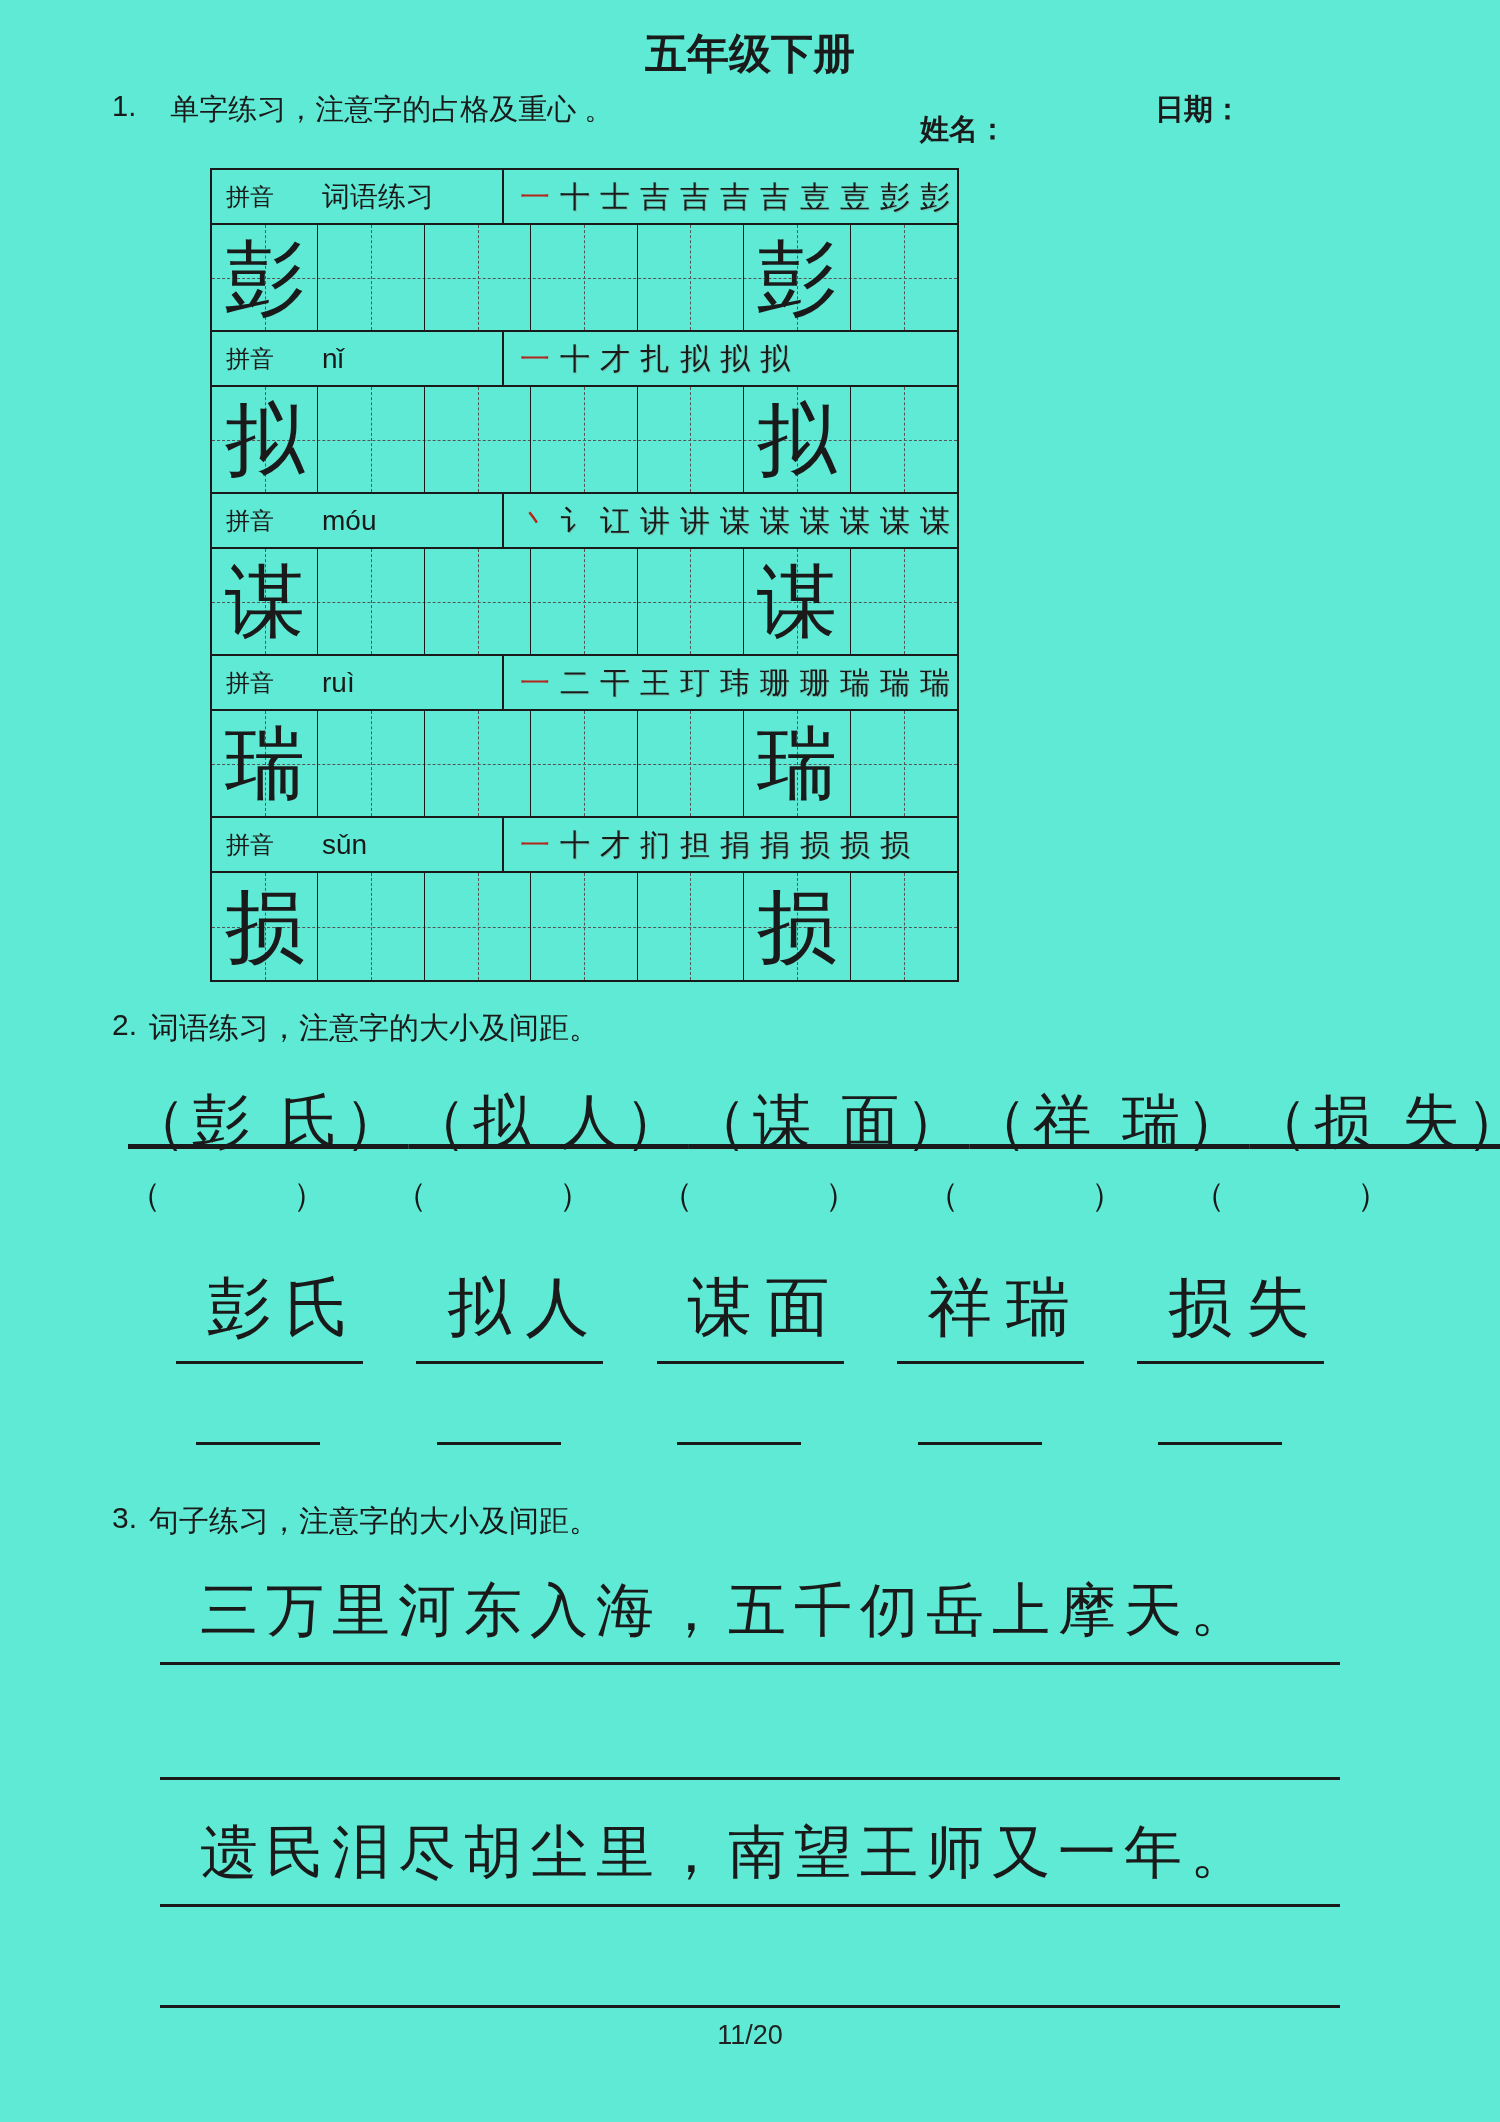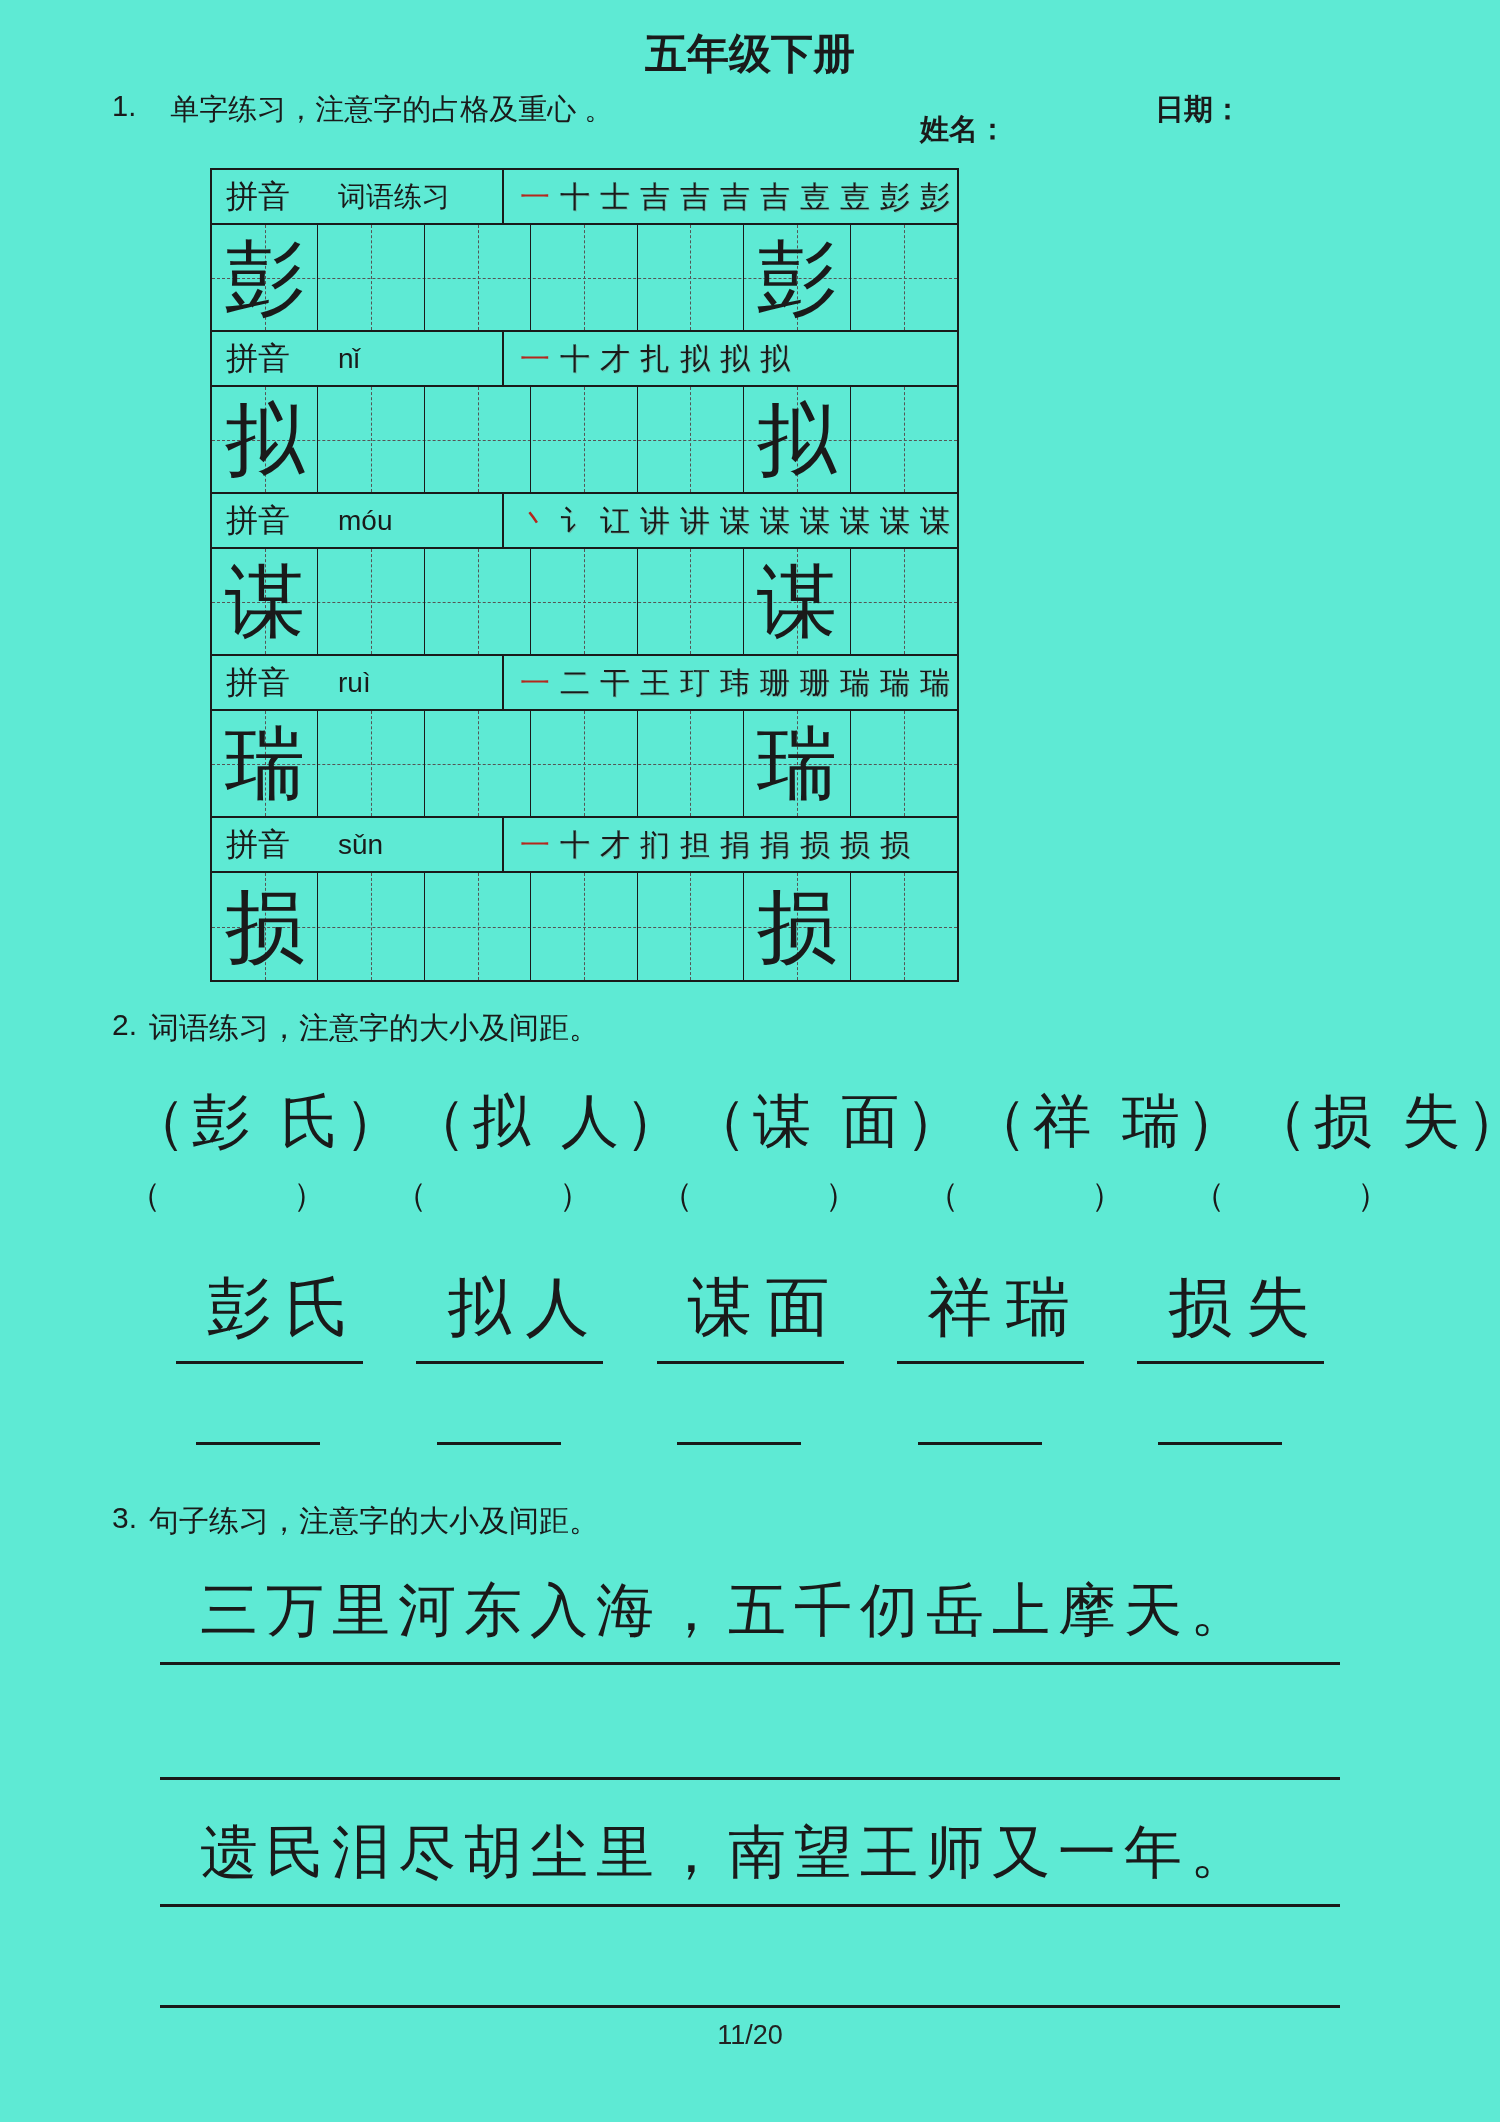--- a/index.html
+++ b/index.html
@@ -15,41 +15,41 @@
 
   .sec1-head { position:relative; margin:14px 0 0 112px; height:36px; font-size:29px; display:flex; }
   .sec-num { margin-right:34px; }
   .name-label { position:absolute; left:808px; top:0; font-weight:bold;margin-top:20px; }
   .date-label { position:absolute; left:1043px; top:0; font-weight:bold; }
 
   
   .ptable { margin:42px 0 0 210px; width:749px; border:2px solid #1a1a1a; }
   .prow { display:flex; height:55px; border-bottom:2px solid #1a1a1a; align-items:stretch; }
   .pcell-label { width:292px; border-right:2px solid #1a1a1a; display:flex; align-items:center; padding-left:14px; }
-  .pinyin-label { font-size:32px; }
+  .pinyin-label { font-size:24px; }
   .pinyin-value { font-size:28px; margin-left:48px; }
   .stroke-cell { flex:1; display:flex; align-items:center; padding-left:16px; font-size:30px; gap:10px; overflow:hidden; }
   .stroke-glyph { color:#1a1a1a; line-height:1; }
   .stroke-glyph.first { color:#b5271d; }
   .stroke-glyph.accent { text-shadow:1px 1px 0 #b5271d33; }
   .crow { display:flex; height:107px; position:relative; border-bottom:2px solid #1a1a1a; }
   .trow:last-child .crow { border-bottom:none; }
   .crow::before { content:""; position:absolute; left:0; right:0; top:50%; border-top:1px dashed #555; }
   .pcell { width:107px; position:relative; border-right:1.5px solid #1a1a1a; display:flex; align-items:center; justify-content:center; }
   .pcell:last-child { border-right:none; }
   .pcell::before { content:""; position:absolute; top:0; bottom:0; left:50%; border-left:1px dashed #555; }
   .model-char { position:relative; z-index:1; font-size:80px; line-height:1; }
 
   
   .sec2-head, .sec3-head { margin-left:112px; font-size:30px; display:flex; }
   .sec2-head { margin-top:26px; }
   .sec3-head { margin-top:56px; }
   .sec2-head .sec-num, .sec3-head .sec-num { margin-right:12px; }
 
-  .word-paren-row { display:flex; justify-content:space-between; margin:34px 0 0 128px; width:1262px; }
+  .word-paren-row { display:flex; justify-content:space-between; margin:34px 0 0 128px; width:1262px;text-decoration:underline; }
   .word-paren { font-size:58px; letter-spacing:6px; white-space:nowrap; }
   .blank-paren-row { display:flex; justify-content:space-between; margin:12px 0 0 128px; width:1262px; }
   .blank-paren { font-size:33px; white-space:pre; }
   .uword-row { display:flex; justify-content:space-between; margin:46px 0 0 176px; width:1148px; }
   .uword { width:187px; text-align:right; font-size:64px; letter-spacing:14px; border-bottom:3px solid #1a1a1a; padding-bottom:10px; white-space:nowrap; }
   .uline-row { display:flex; justify-content:space-between; margin:78px 0 0 196px; width:1086px; }
   .uline { width:124px; border-bottom:3px solid #1a1a1a; height:3px; }
 
   
   .sentence-block { margin:30px 0 0 160px; width:1180px; border-bottom:3px solid #1a1a1a; padding:0 0 12px 40px; }

